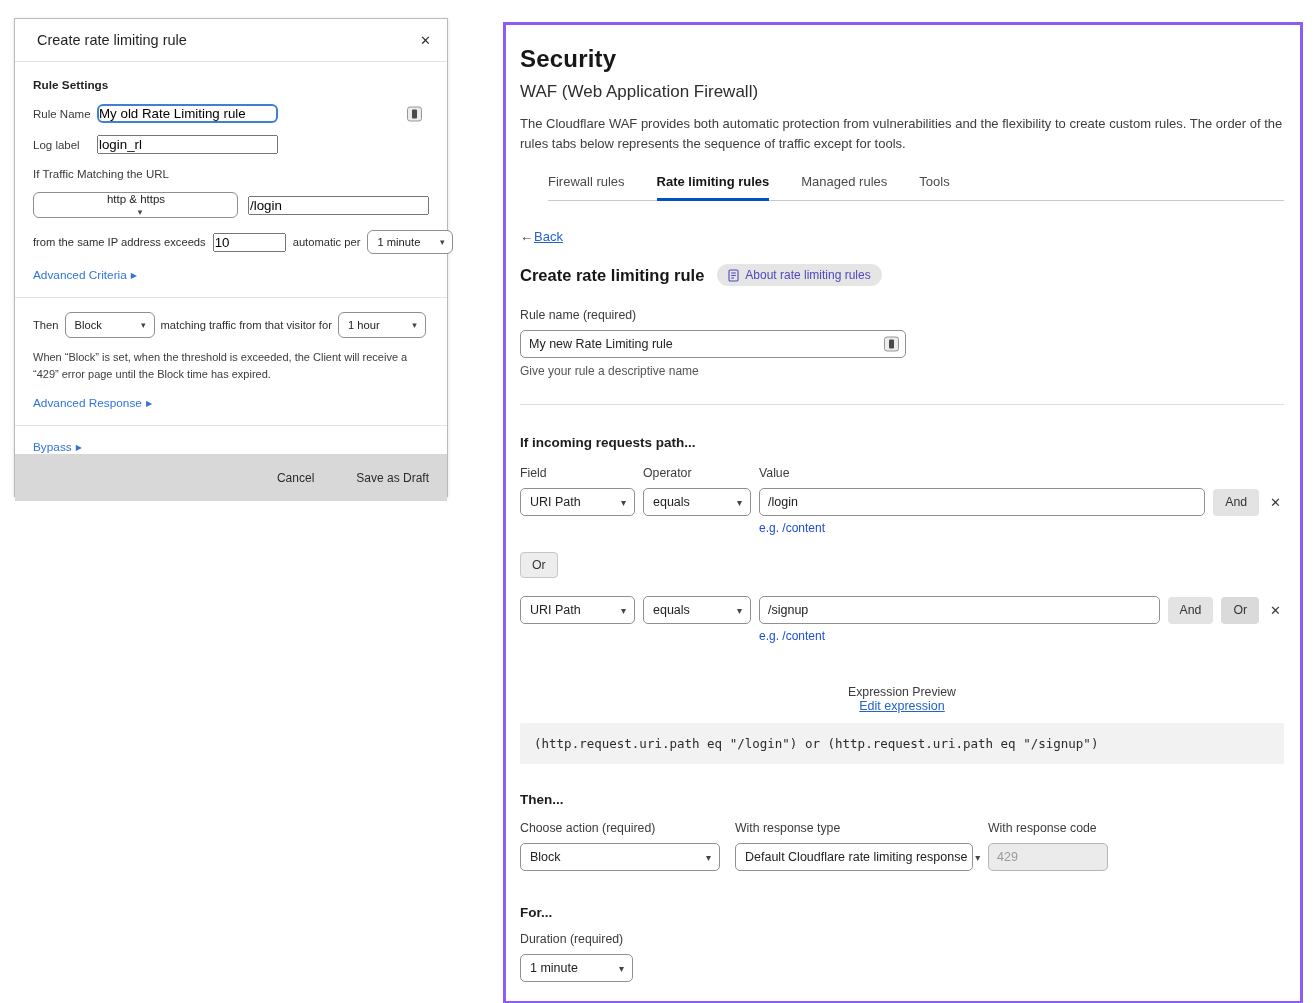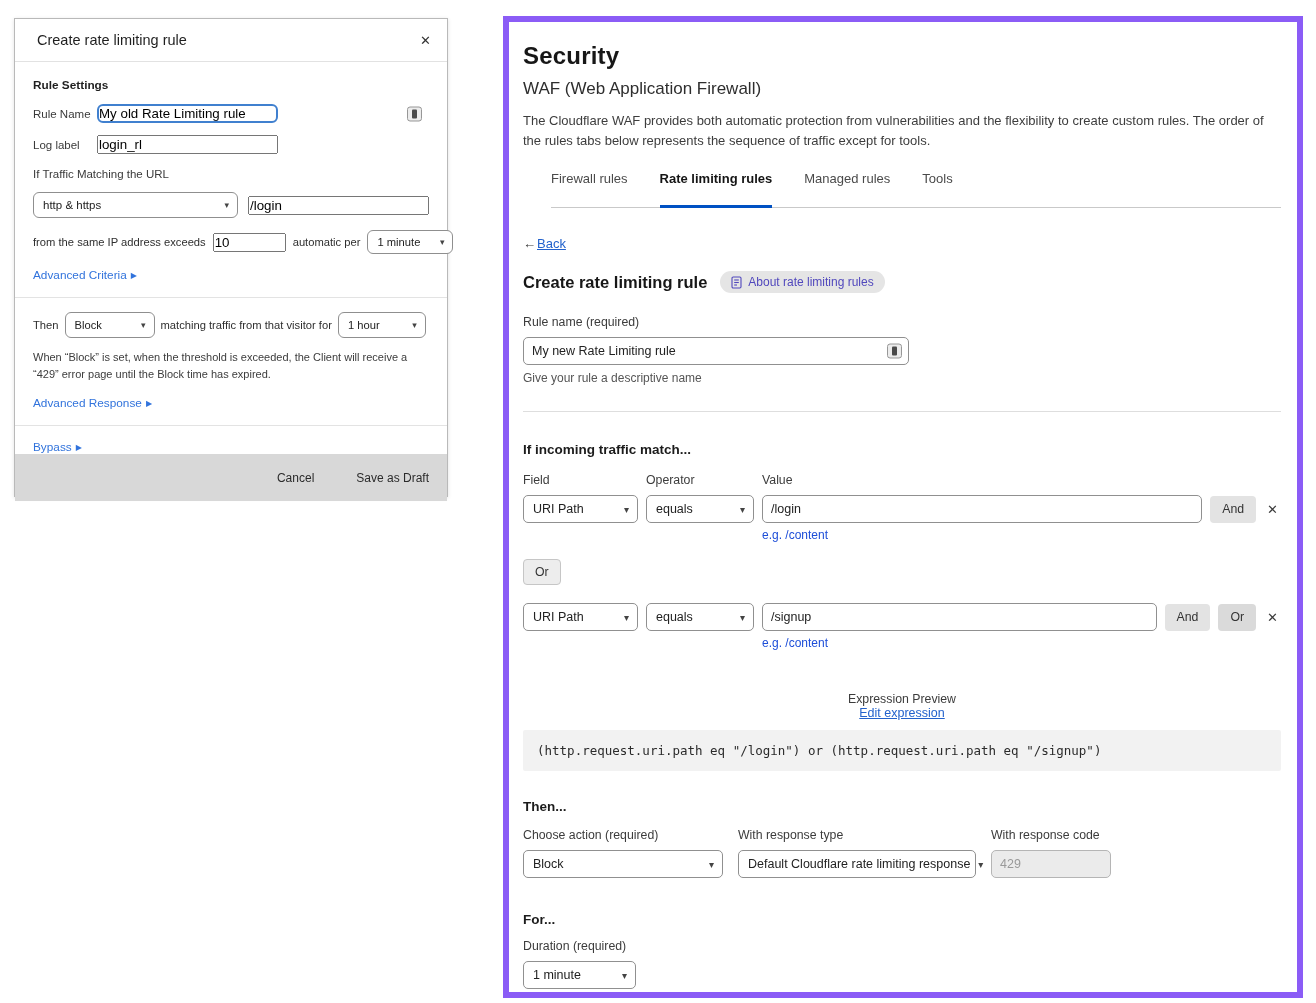--- a/index.html
+++ b/index.html
@@ -38,27 +38,27 @@
   .blue-link { color:#3173dc; cursor:pointer; margin-top:14px; display:inline-flex; align-items:center; gap:4px; font-size:11.8px; }
   .blue-link .caret-r { font-size:8px; }
   .dlg-div { border:none; border-top:1px solid #e3e3e3; margin:15px -18px 0 -18px; }
   .note { margin-top:11px; font-size:11px; line-height:1.5; color:#3c3c3c; }
   .dlg-footer { flex-shrink:0; height:47px; background:#d8d8d8; display:flex; align-items:center;
     justify-content:flex-end; gap:42px; padding:17px 18px; }
   .footer-btn { font-size:12px; color:#2b2b2b; cursor:pointer; }
   .nowrap { white-space:nowrap; }
 
   
-  .rp { position:absolute; left:503px; top:16px; width:800px; height:982px;
-    background:#fff; border:6px solid #8b5cf6; padding:14px 16px 0 14px; overflow:hidden; font-size:12.5px; color:#333; }
+  .rp { position:absolute; left:503px; top:22px; width:800px; height:982px;
+    background:#fff; border:3px solid #8b5cf6; padding:14px 16px 0 14px; overflow:hidden; font-size:12.5px; color:#333; }
   .rp h1 { font-size:24px; font-weight:bold; color:#171717; margin-top:6px; letter-spacing:.2px; }
   .rp-subtitle { font-size:17px; color:#2e2e2e; margin-top:9px; }
   .rp-desc { font-size:13px; color:#3d3d3d; margin-top:12px; line-height:1.55; max-width:766px; }
   .tabs { display:flex; gap:32px; margin:20px 0 0 28px; border-bottom:1px solid #c9c9c9; font-size:13px; }
-  .tab { padding-bottom:19px; color:#4a4a4a; cursor:pointer; border-bottom:3px solid transparent; margin-bottom:-1px; }
+  .tab { padding-bottom:9px; color:#4a4a4a; cursor:pointer; border-bottom:3px solid transparent; margin-bottom:-1px; }
   .tab.active { color:#141414; font-weight:bold; border-bottom-color:#0051c3; }
   .back-row { margin-top:28px; display:inline-flex; align-items:center; font-size:13px; cursor:pointer; }
   .back-arrow { color:#333; margin-right:1px; }
   .back-text { color:#2362cc; text-decoration:underline; }
   .form-title-row { margin-top:20px; display:flex; align-items:center; gap:13px; }
   .form-title { font-size:16.5px; font-weight:bold; color:#171717; }
   .badge { display:inline-flex; align-items:center; gap:6px; height:22px; padding:0 11px;
     background:#e5e5e5; color:#5148bd; border-radius:11px; font-size:12px; cursor:pointer; }
   .lbl { font-size:12.3px; color:#3c3c3c; }
   .helper { font-size:12px; color:#555; margin-top:6px; }
@@ -115,21 +115,21 @@
     <div class="dlg-row">
       <span class="flabel">Log label</span>
       <span class="inp-wrap">
         <input value="login_rl" style="">
       </span>
     </div>
 
     <div class="dlg-sub">If Traffic Matching the URL</div>
 
     <div class="dlg-row" style="gap:10px;">
-      <span class="sel" style="width:228px;">
+      <span class="sel" style="width:228px;flex-direction:column;">
         <span>http &amp; https</span>
         <span class="caret">▾</span>
       </span>
       <span class="inp-wrap">
         <input value="/login" style="">
       </span>
     </div>
 
     <div class="dlg-row" style="gap:7px; font-size:11.2px;">
       <span class="nowrap">from the same IP address exceeds</span>
@@ -216,21 +216,21 @@
   <div class="rname-wrap">
     <input style="padding-right: 30px;" value="My new Rate Limiting rule">
     <span class="pm-icon">
         <span class="pm-glyph"></span>
       </span>
   </div>
   <div class="helper">Give your rule a descriptive name</div>
 
   <hr class="rp-div">
 
-  <div class="sec-h" style="margin-top:30px;">If incoming traffic match...</div>
+  <div class="sec-h" style="margin-top:30px;">If incoming requests path...</div>
 
   <div class="cond-labels">
     <span class="lbl c1">Field</span>
     <span class="lbl c2">Operator</span>
     <span class="lbl">Value</span>
   </div>
 
   <div class="cond-row">
     <span class="sel sel-field">
       <span>URI Path</span>

